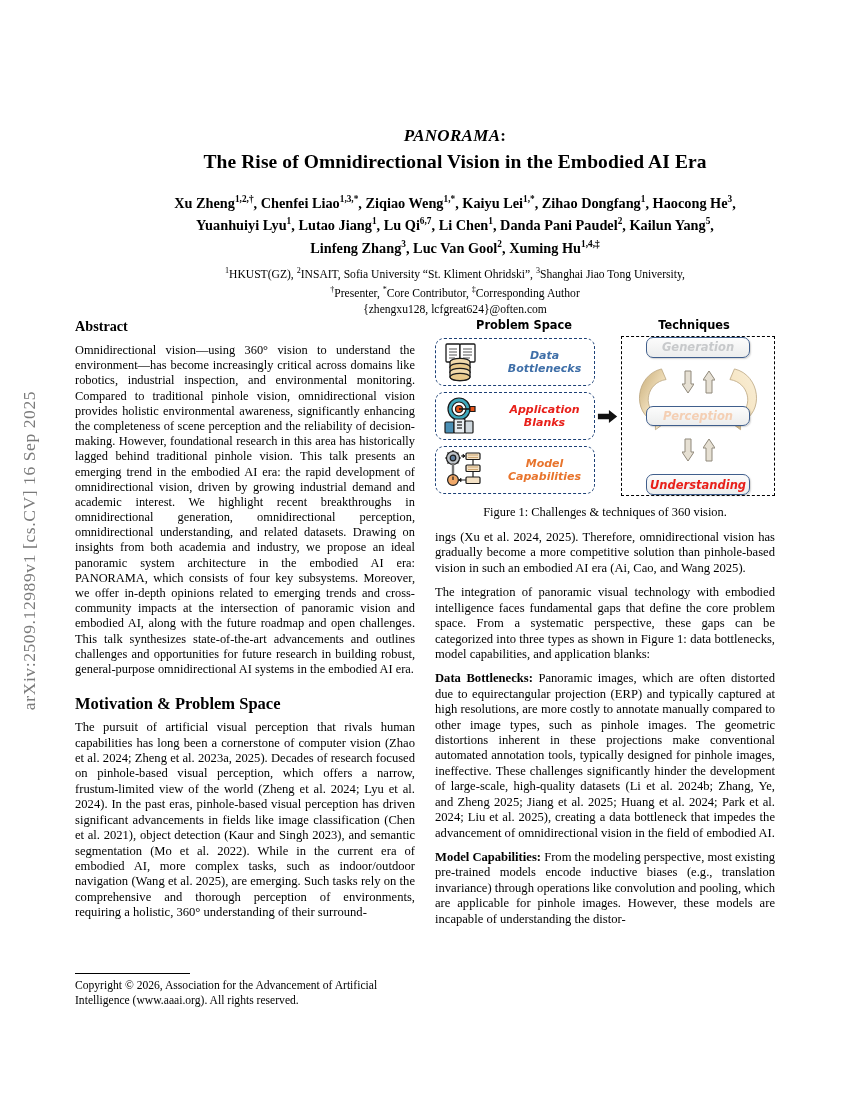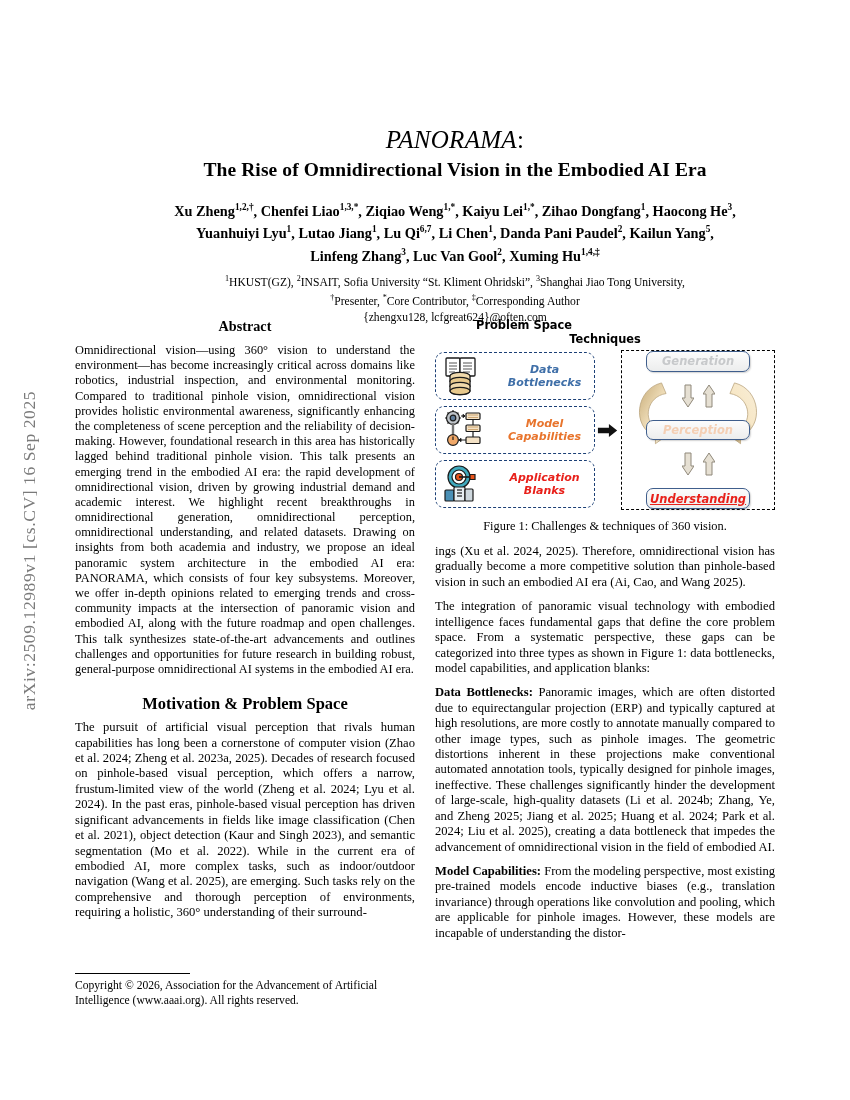--- a/index.html
+++ b/index.html
@@ -44,22 +44,22 @@
     padding: 0;
   }
 
   .masthead {
     width: 715px;
     margin: 0 auto;
     padding-top: 126px;
     text-align: center;
   }
   .title-line-1 {
-    font-size: 25px;
-    font-weight: normal;
+    font-size: 17px;
+    font-weight: bold;
     font-style: italic;
     letter-spacing: 0.3px;
   }
   .title-line-1 .colon { font-style: normal; }
   .title-line-2 {
     font-size: 19.5px;
     font-weight: bold;
     margin-top: 5px;
     letter-spacing: 0.1px;
   }
@@ -93,21 +93,21 @@
     position: absolute;
     top: 318px;
     left: 15px;
     width: 760px;
     display: flex;
     gap: 20px;
   }
   .col { width: 340px; position: relative; }
 
   .section-head {
-    text-align: center;
+    text-align: left;
     font-size: 15px;
     font-weight: bold;
     margin: 0 0 7px 0;
   }
   .section-head.abs { font-size: 14.2px; margin-bottom: 8px; }
   .section-head.big { font-size: 16.5px; margin: 17px 0 6px 0; }
 
   p.body {
     margin: 0 0 9px 0;
     font-size: 12.6px;
@@ -140,21 +140,20 @@
   }
 
   
   .figure-wrap { margin: 0 0 10px 0; }
   .fig-labels {
     display: flex;
     font-size: 11.4px;
     font-weight: bold;
     font-family: "DejaVu Sans", "Liberation Sans", sans-serif;
     margin-bottom: 4px;
-    flex-direction: column;
   }
   .fig-labels .lab-left { width: 178px; text-align: center; }
   .fig-labels .lab-right { flex: 1; text-align: center; }
 
   .fig-body { display: flex; align-items: center; }
 
   .problem-space { width: 160px; display: flex; flex-direction: column; gap: 6px; }
   .ps-card {
     border: 1.6px dashed #1b3f75;
     border-radius: 9px;
@@ -209,21 +208,21 @@
     font-family: "DejaVu Sans", "Liberation Sans", sans-serif;
     font-style: italic;
     font-weight: bold;
     font-size: 11.5px;
     position: relative;
     z-index: 3;
     box-shadow: 1px 1px 1.5px rgba(0,0,0,0.18);
   }
   .tech-box.gen { color: #c7c9cb; }
   .tech-box.per { color: #f4cfb4; text-align: right; }
-  .tech-box.und { color: #e8201a; text-decoration: underline; }
+  .tech-box.und { color: #e8201a; }
 
   .arrow-pair {
     height: 30px;
     display: flex;
     gap: 9px;
     align-items: center;
     justify-content: center;
     position: relative;
     z-index: 3;
   }
@@ -331,20 +330,44 @@
                     <path d="M9 26 v5 a10 3.6 0 0 0 20 0 v-5" fill="#e8c98c"></path>
                     <ellipse cx="19" cy="31" rx="10" ry="3.6" fill="#f0d9ab"></ellipse>
                     <path d="M9 31 v5 a10 3.6 0 0 0 20 0 v-5" fill="#f0d9ab"></path>
                     <ellipse cx="19" cy="36" rx="10" ry="3.6" fill="#e8c98c"></ellipse>
                   </g>
                 </svg>
               </div>
               <div class="ps-text c-blue">
                 <div>Data</div>
                 <div>Bottlenecks</div>
+              </div>
+            </div>
+
+            <div class="ps-card">
+              <div class="ps-icon">
+                <svg viewBox="0 0 46 42" width="46" height="42">
+                  <g stroke="#1a1a1a" stroke-width="1.2">
+                    <circle cx="18" cy="14" r="11" fill="#3fa9bd"></circle>
+                    <circle cx="18" cy="14" r="7" fill="#ffffff"></circle>
+                    <circle cx="18" cy="14" r="3.5" fill="#e8531a"></circle>
+                    <line x1="18" y1="14" x2="31" y2="14" stroke-width="1.6"></line>
+                    <path d="M29 11.5 h5 v5 h-5 z" fill="#e8531a"></path>
+                    <rect x="4" y="27" width="9" height="11" rx="1" fill="#4a8fb5"></rect>
+                    <rect x="13" y="24" width="11" height="14" rx="1" fill="#e8eef2"></rect>
+                    <rect x="24" y="26" width="8" height="12" rx="1" fill="#cfd8de"></rect>
+                    <line x1="16" y1="27" x2="21" y2="27"></line>
+                    <line x1="16" y1="30" x2="21" y2="30"></line>
+                    <line x1="16" y1="33" x2="21" y2="33"></line>
+                  </g>
+                </svg>
+              </div>
+              <div class="ps-text c-red">
+                <div>Application</div>
+                <div>Blanks</div>
               </div>
             </div>
 
             <div class="ps-card">
               <div class="ps-icon">
                 <svg viewBox="0 0 46 42" width="46" height="42">
                   <g stroke="#1a1a1a" stroke-width="1.2">
                     <circle cx="12" cy="9" r="6.5" fill="#bfc4c9"></circle>
                     <circle cx="12" cy="9" r="2.8" fill="#5f7c9a"></circle>
                     <line x1="12" y1="1" x2="12" y2="3"></line>
@@ -374,44 +397,20 @@
                     <line x1="27" y1="18" x2="37" y2="18"></line>
                       <line x1="27" y1="20.5" x2="37" y2="20.5"></line>
                   </g>
                 </svg>
               </div>
               <div class="ps-text c-orange">
                 <div>Model</div>
                 <div>Capabilities</div>
               </div>
             </div>
-
-            <div class="ps-card">
-              <div class="ps-icon">
-                <svg viewBox="0 0 46 42" width="46" height="42">
-                  <g stroke="#1a1a1a" stroke-width="1.2">
-                    <circle cx="18" cy="14" r="11" fill="#3fa9bd"></circle>
-                    <circle cx="18" cy="14" r="7" fill="#ffffff"></circle>
-                    <circle cx="18" cy="14" r="3.5" fill="#e8531a"></circle>
-                    <line x1="18" y1="14" x2="31" y2="14" stroke-width="1.6"></line>
-                    <path d="M29 11.5 h5 v5 h-5 z" fill="#e8531a"></path>
-                    <rect x="4" y="27" width="9" height="11" rx="1" fill="#4a8fb5"></rect>
-                    <rect x="13" y="24" width="11" height="14" rx="1" fill="#e8eef2"></rect>
-                    <rect x="24" y="26" width="8" height="12" rx="1" fill="#cfd8de"></rect>
-                    <line x1="16" y1="27" x2="21" y2="27"></line>
-                    <line x1="16" y1="30" x2="21" y2="30"></line>
-                    <line x1="16" y1="33" x2="21" y2="33"></line>
-                  </g>
-                </svg>
-              </div>
-              <div class="ps-text c-red">
-                <div>Application</div>
-                <div>Blanks</div>
-              </div>
-            </div>
           </div>
 
           <div class="big-arrow">
             <svg viewBox="0 0 24 16" width="22" height="15">
               <path d="M1 5 h12 v-4 l9 7 l-9 7 v-4 h-12 z" fill="#111111"></path>
             </svg>
           </div>
 
           <div class="techniques">
             <svg class="cycle-svg" viewBox="0 0 200 160" preserveAspectRatio="none">

